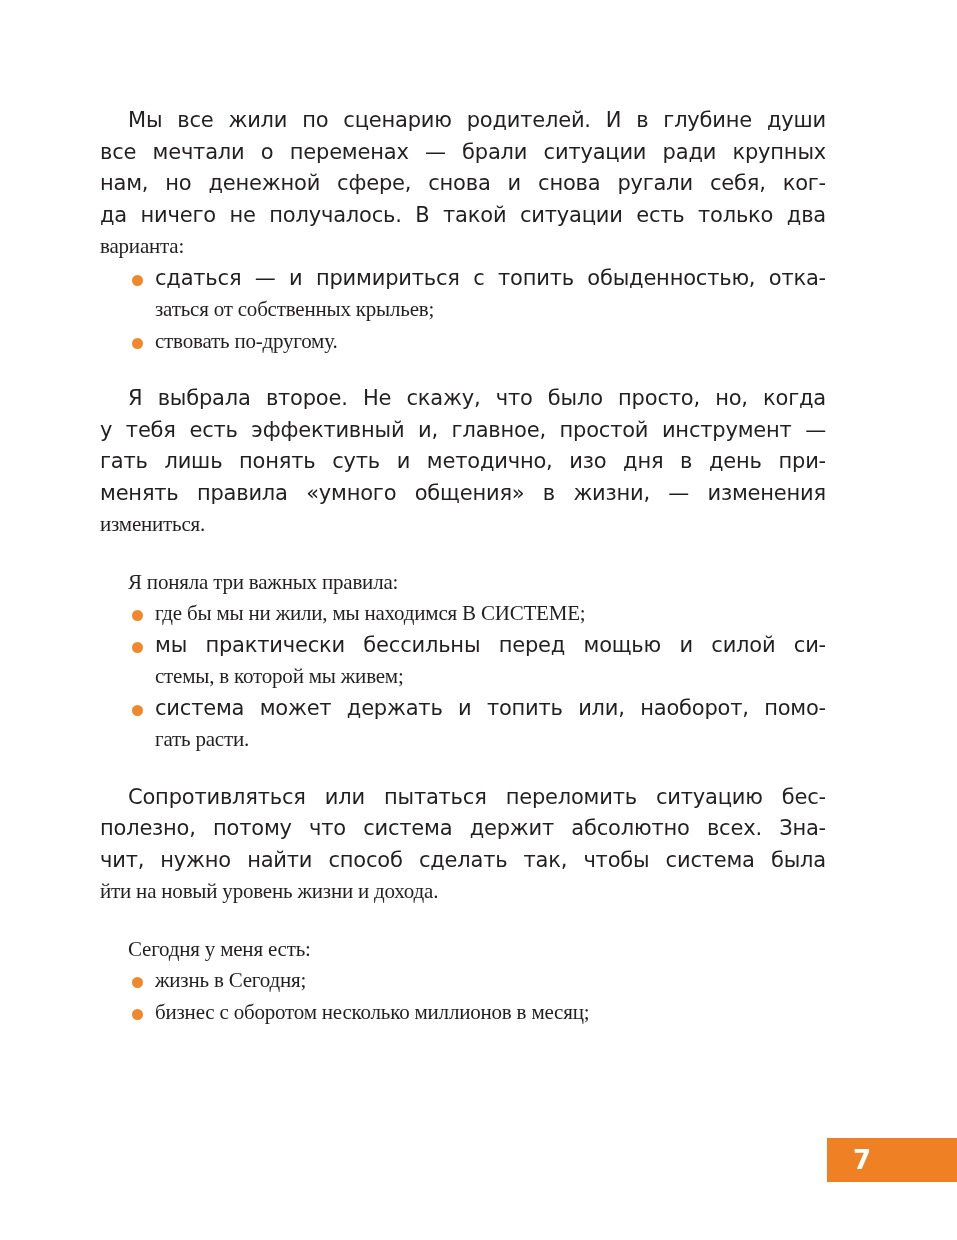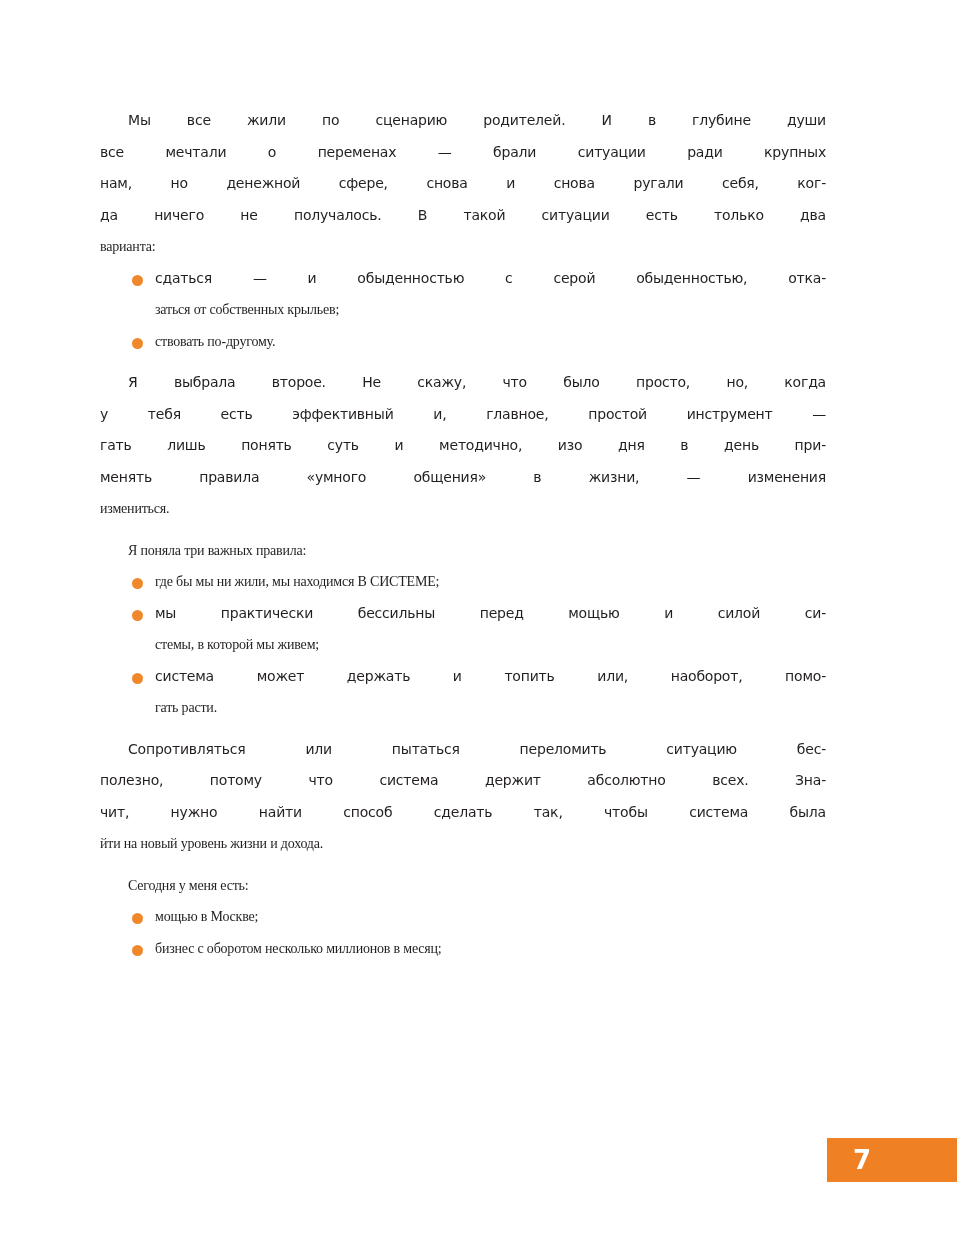--- a/index.html
+++ b/index.html
@@ -13,33 +13,33 @@
     position: relative;
     overflow: hidden;
     font-family: "DejaVu Sans", "Liberation Sans", sans-serif;
     color: #231f20;
   }
   .text-column {
     position: absolute;
     left: 100px;
     top: 105px;
     width: 726px;
-    font-size: 14px;
+    font-size: 21px;
     line-height: 31.5px;
     letter-spacing: -0.2px;
   }
   .paragraph { margin: 0; }
   .tline {
     text-align: justify;
     text-align-last: justify;
   }
   .tline:last-child { text-align-last: left; font-family: Liberation Serif, serif; }
   .paragraph .tline:first-child { text-indent: 28px; }
 
-  .section-gap { margin-top: 10px; }
+  .section-gap { margin-top: 26px; }
 
   .bullet-list { margin: 0; padding: 0; list-style: none; }
   .bullet-item {
     position: relative;
     padding-left: 55px;
   }
   .bullet-dot {
     position: absolute;
     left: 32px;
     top: 12px;
@@ -76,21 +76,21 @@
       <div class="tline">все мечтали о переменах — брали ситуации ради крупных</div>
       <div class="tline">нам, но денежной сфере, снова и снова ругали себя, ког-</div>
       <div class="tline">да ничего не получалось. В такой ситуации есть только два</div>
       <div class="tline">варианта:</div>
     </div>
 
   <div class="bullet-list">
     <div class="bullet-item">
       <span class="bullet-dot"></span>
       <div>
-          <div class="tline">сдаться — и обыденностью с серой обыденностью, отка-</div>
+          <div class="tline">сдаться — и примириться с топить обыденностью, отка-</div>
           <div class="tline">заться от собственных крыльев;</div>
         </div>
     </div>
     <div class="bullet-item">
       <span class="bullet-dot"></span>
       <div>
           <div class="tline">ствовать по-другому.</div>
         </div>
     </div>
   </div>
@@ -138,21 +138,21 @@
     </div>
 
   <div class="paragraph section-gap">
       <div class="tline">Сегодня у меня есть:</div>
     </div>
 
   <div class="bullet-list">
     <div class="bullet-item">
       <span class="bullet-dot"></span>
       <div>
-          <div class="tline">мощью в Москве;</div>
+          <div class="tline">жизнь в Сегодня;</div>
         </div>
     </div>
     <div class="bullet-item">
       <span class="bullet-dot"></span>
       <div>
           <div class="tline">бизнес с оборотом несколько миллионов в месяц;</div>
         </div>
     </div>
   </div>
 

